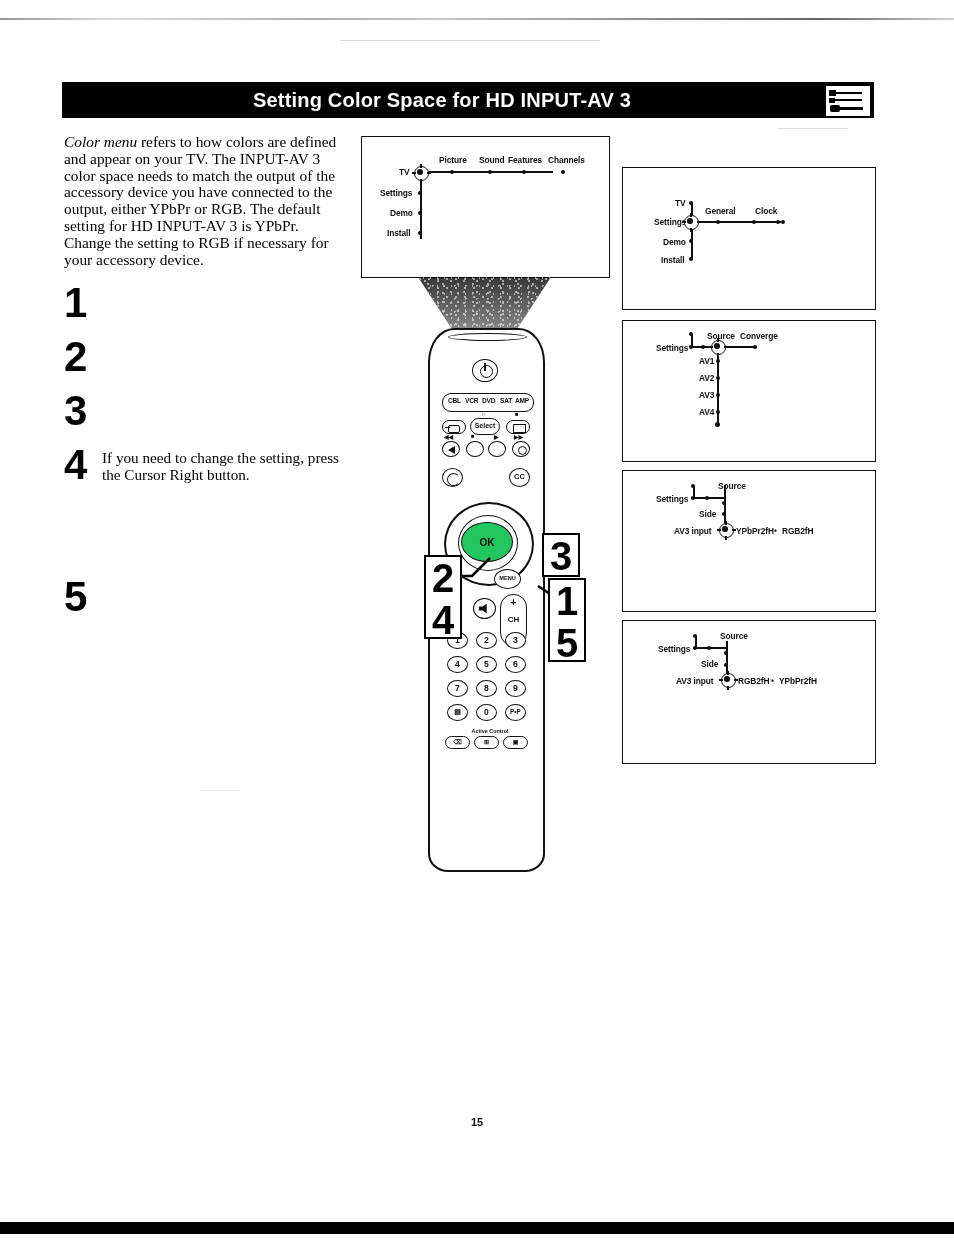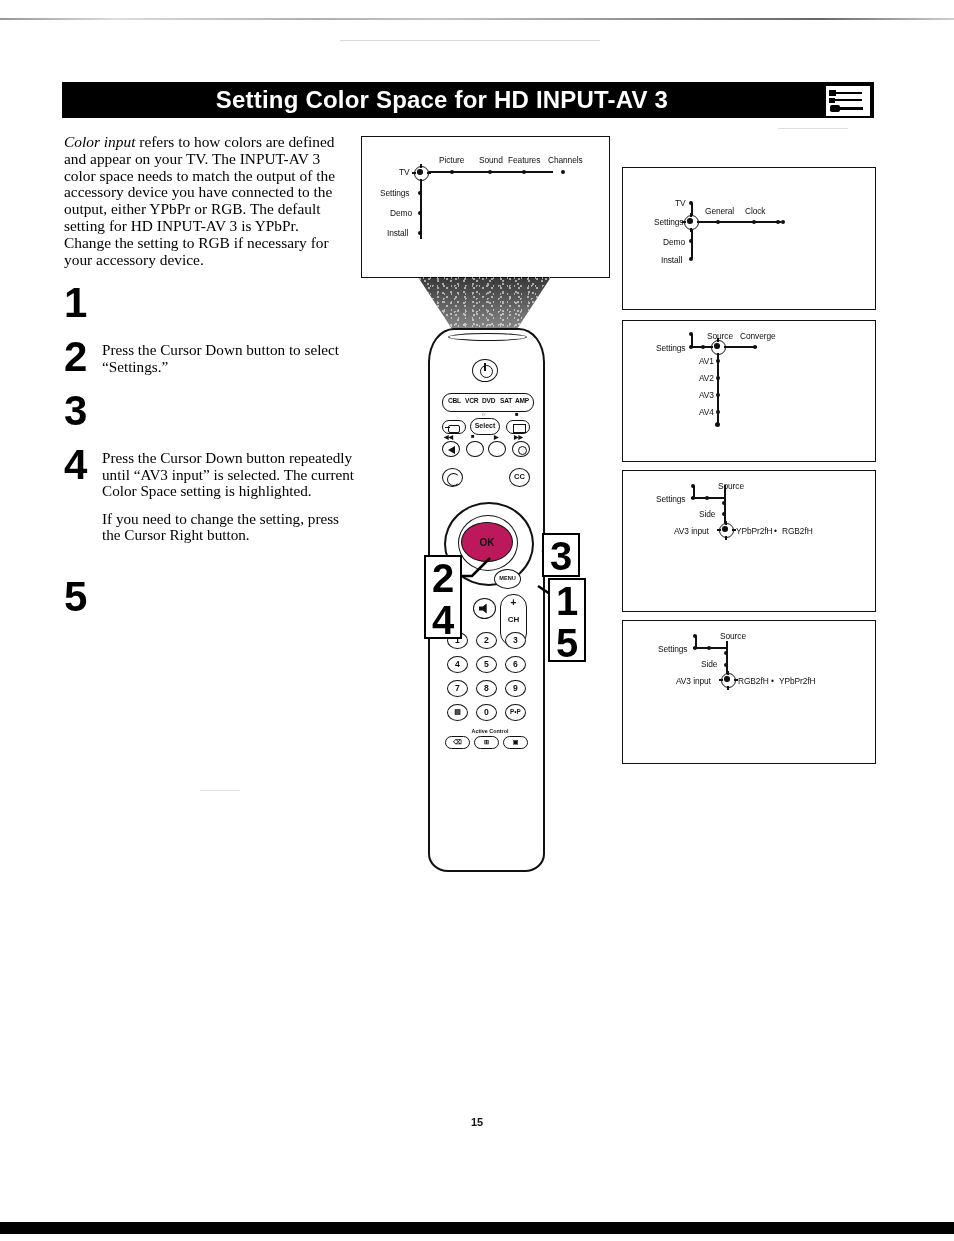--- a/index.html
+++ b/index.html
@@ -49,21 +49,21 @@
   }
   .header-title {
     position: absolute;
     left: 0; top: 0;
     width: 760px; height: 36px;
     line-height: 36px;
     text-align: center;
     color: #fff;
     font-family: "Liberation Sans", sans-serif;
     font-weight: bold;
-    font-size: 24px;
+    font-size: 20px;
     letter-spacing: .2px;
   }
   .header-icon-box {
     position: absolute;
     right: 3px; top: 3px;
     width: 44px; height: 30px;
     background: #fff;
     border: 1px solid #000;
     overflow: hidden;
   }
@@ -118,21 +118,21 @@
     width: 247px; height: 140px;
     border: 1.6px solid #111;
     background: #fff;
   }
 
   
   .menu { position: absolute; inset: 0; font-family: "Liberation Sans", sans-serif; }
   .mlabel {
     position: absolute;
     font-size: 8.4px;
-    font-weight: normal;
+    font-weight: bold;
     color: #111;
     white-space: nowrap;
     letter-spacing: -0.1px;
   }
   .mline-h, .mline-v {
     position: absolute;
     background: #111;
   }
   .mline-h { height: 1.6px; }
   .mline-v { width: 1.6px; }
@@ -256,21 +256,21 @@
     border: 1.8px solid #111;
     border-radius: 50%;
     background: #fff;
   }
   .ok-btn {
     position: absolute;
     left: 31px; top: 192px;
     width: 52px; height: 40px;
     border: 1.9px solid #111;
     border-radius: 50%;
-    background: #be185d;
+    background: #22c55e;
     font-family: "Liberation Sans", sans-serif;
     font-weight: bold;
     font-size: 10px;
     line-height: 40px;
     text-align: center;
     color: #111;
     box-sizing: border-box;
   }
   .ch-rocker {
     position: absolute;
@@ -400,44 +400,40 @@
     <div class="hdr-ico-row" style="left:3px;  top:4px;  width:7px;  height:6px;"></div>
     <div class="hdr-ico-row" style="left:10px; top:6px;  width:26px; height:2px;"></div>
     <div class="hdr-ico-row" style="left:3px;  top:12px; width:6px;  height:5px;"></div>
     <div class="hdr-ico-row" style="left:9px;  top:13px; width:27px; height:2px;"></div>
     <div class="hdr-ico-row" style="left:4px;  top:19px; width:10px; height:7px; border-radius:2px;"></div>
     <div class="hdr-ico-row" style="left:13px; top:21px; width:24px; height:3px;"></div>
   </div>
 </div>
 
 <div class="intro">
-  <em>Color input</em><span> refers to how colors are defined and appear on your TV. The INPUT-AV 3 color space needs to match the output of the accessory device you have connected to the output, either YPbPr or RGB. The default setting for HD INPUT-AV 3 is YPbPr. Change the setting to RGB if necessary for your accessory device.</span>
+  <em>Color menu</em><span> refers to how colors are defined and appear on your TV. The INPUT-AV 3 color space needs to match the output of the accessory device you have connected to the output, either YPbPr or RGB. The default setting for HD INPUT-AV 3 is YPbPr. Change the setting to RGB if necessary for your accessory device.</span>
 </div>
 
 <div class="steps">
 
   <div class="step" style="min-height:40px;">
     <div class="step-num">1</div>
   </div>
 
   <div class="step" style="min-height:40px;margin-top:4px;">
     <div class="step-num">2</div>
-    <div class="step-body">
-      <p>Press the Cursor Down button to select “Settings.”</p>
-    </div>
   </div>
 
   <div class="step" style="min-height:40px;margin-top:4px;">
     <div class="step-num">3</div>
   </div>
 
   <div class="step" style="min-height:118px;margin-top:4px;">
     <div class="step-num">4</div>
     <div class="step-body">
-      <p>Press the Cursor Down button repeatedly until “AV3 input” is selected. The current Color Space setting is highlighted.</p>
       <p>If you need to change the setting, press the Cursor Right button.</p>
     </div>
   </div>
 
   <div class="step" style="min-height:40px;margin-top:2px;">
     <div class="step-num">5</div>
   </div>
 
 </div>
 
@@ -595,21 +591,21 @@
     <div class="mlabel" style="left:52px;top:30px;">TV</div>
     <div class="mlabel" style="left:31px;top:49px;">Settings</div>
     <div class="mlabel" style="left:40px;top:69px;">Demo</div>
     <div class="mlabel" style="left:38px;top:87px;">Install</div>
 
     <div class="mdot" style="left:66px;top:33px;"></div>
     <div class="mdot" style="left:66px;top:71px;"></div>
     <div class="mdot" style="left:66px;top:89px;"></div>
 
     <div class="mlabel" style="left:82px;top:38px;">General</div>
-    <div class="mlabel" style="left:122px;top:38px;">Clock</div>
+    <div class="mlabel" style="left:132px;top:38px;">Clock</div>
 
     <div class="mdot" style="left:93px;top:52px;"></div>
     <div class="mdot" style="left:129px;top:52px;"></div>
     <div class="mdot" style="left:153px;top:52px;"></div>
     <div class="mdot" style="left:158px;top:52px;"></div>
 
     <div class="mcursor" style="left:61px;top:47px;">
       <div class="sp" style="left:-3px;top:5px;width:4px;height:1.6px;"></div>
       <div class="sp" style="right:-3px;top:5px;width:4px;height:1.6px;"></div>
       <div class="sp" style="left:5px;top:-3px;width:1.6px;height:4px;"></div>

